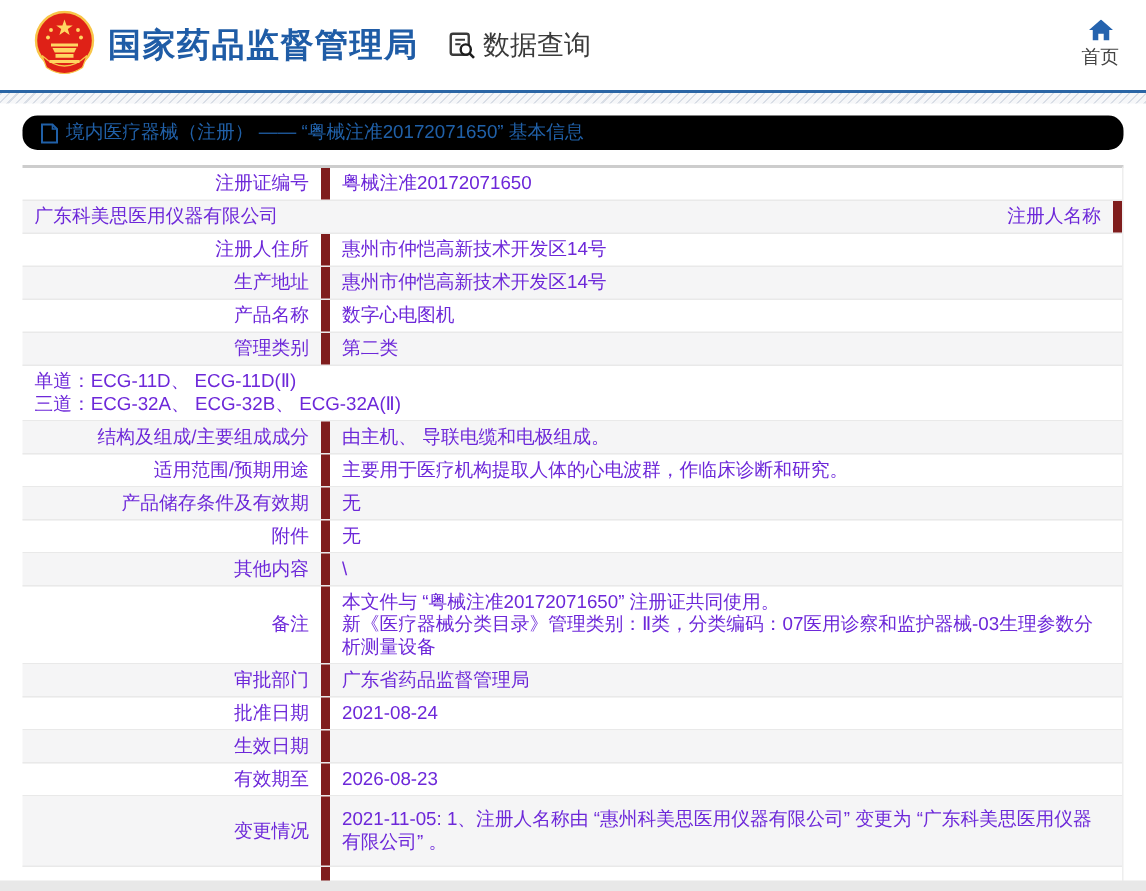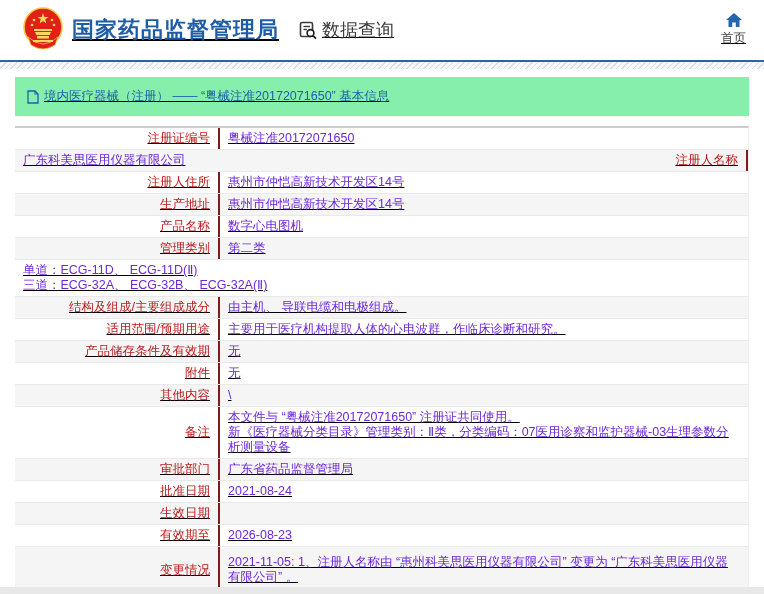--- a/index.html
+++ b/index.html
@@ -1,18 +1,18 @@
 <!DOCTYPE html>
 <html><head>
 <meta charset="utf-8">
 <style>
   * { margin:0; padding:0; box-sizing:border-box; }
   html,body { width:764px; height:594px; background:#fff; overflow:hidden;
     font-family:"Liberation Sans","DejaVu Sans",sans-serif; }
-  .page { position:relative; width:764px; height:594px; background:#fff;text-decoration:underline; }
+  .page { position:relative; width:764px; height:594px; background:#fff; }
 
   
   .site-header { display:flex; align-items:center; height:62px;
     border-bottom:2px solid #2a65a5; background:#fff; padding-left:22px; }
   .logo-group { display:flex; align-items:center; cursor:pointer; }
   .emblem { width:42px; height:46px; flex:0 0 42px; }
   .logo-text { margin-left:8px; }
   .logo-title { font-size:22px; font-weight:bold; color:#1f5ca6; letter-spacing:1px; line-height:26px; }
   .logo-sub { font-size:10.5px; color:#2a65a5; margin-top:1px; }
   .nav-dataquery { display:flex; align-items:center; margin-left:20px; cursor:pointer; }
@@ -20,34 +20,34 @@
   .nav-dataquery span { font-size:18px; color:#3a3a3a; }
   .header-right { margin-left:auto; display:flex; align-items:center; gap:46px; padding-right:18px; }
   .nav-item { display:flex; flex-direction:column; align-items:center; cursor:pointer; }
   .nav-item .nav-label { font-size:12.5px; color:#444; margin-top:3px; }
 
   
   .hatch-band { height:7px; width:100%;
     background:repeating-linear-gradient(135deg,#d9dee6 0,#d9dee6 1px,#f6f7f9 1px,#f6f7f9 4px); }
 
   
-  .breadcrumb { margin:8px 15px 0 15px; height:39px; background:#86efac;
-    display:flex; align-items:center; padding-left:12px; }
+  .breadcrumb { margin:8px 15px 0 15px; height:23px; background:#000000;
+    display:flex; align-items:center; padding-left:12px;border-radius:10px; }
   .breadcrumb svg { margin-right:5px; flex:0 0 auto; }
   .breadcrumb span { font-size:12.5px; color:#2060a8; }
 
   
   .info-table { margin:10px 15px 0 15px; border-top:2px solid #cdcdcd;
     border-bottom:1px solid #d5d5d5; border-right:1px solid #eee; }
   .row { display:flex; align-items:center; min-height:21px; border-bottom:1px solid #e9e9e9; }
   .row:last-child { border-bottom:none; }
   .row:nth-child(even) { background:#f5f5f6; }
   .cell { padding:3px 8px; font-size:12.5px; line-height:15px; }
-  .cell.label { flex:0 0 205px; text-align:right; color:#b91c1c;
-    border-right:2px solid #7f1d1d; align-self:stretch; display:flex;
+  .cell.label { flex:0 0 205px; text-align:right; color:#6d28d9;
+    border-right:6px solid #7f1d1d; align-self:stretch; display:flex;
     align-items:center; justify-content:flex-end; }
   .cell.value { flex:1 1 auto; color:#6d28d9; white-space:pre-line; }
   .row.pad-lg .cell.value { padding-top:8px; padding-bottom:8px; }
   .note-icon { display:inline-flex; margin-right:3px; }
 
   
   .footer-strip { position:absolute; bottom:0; left:0; width:100%; height:7px; background:#e8e8e8; }
 </style>
 </head>
 <body>

